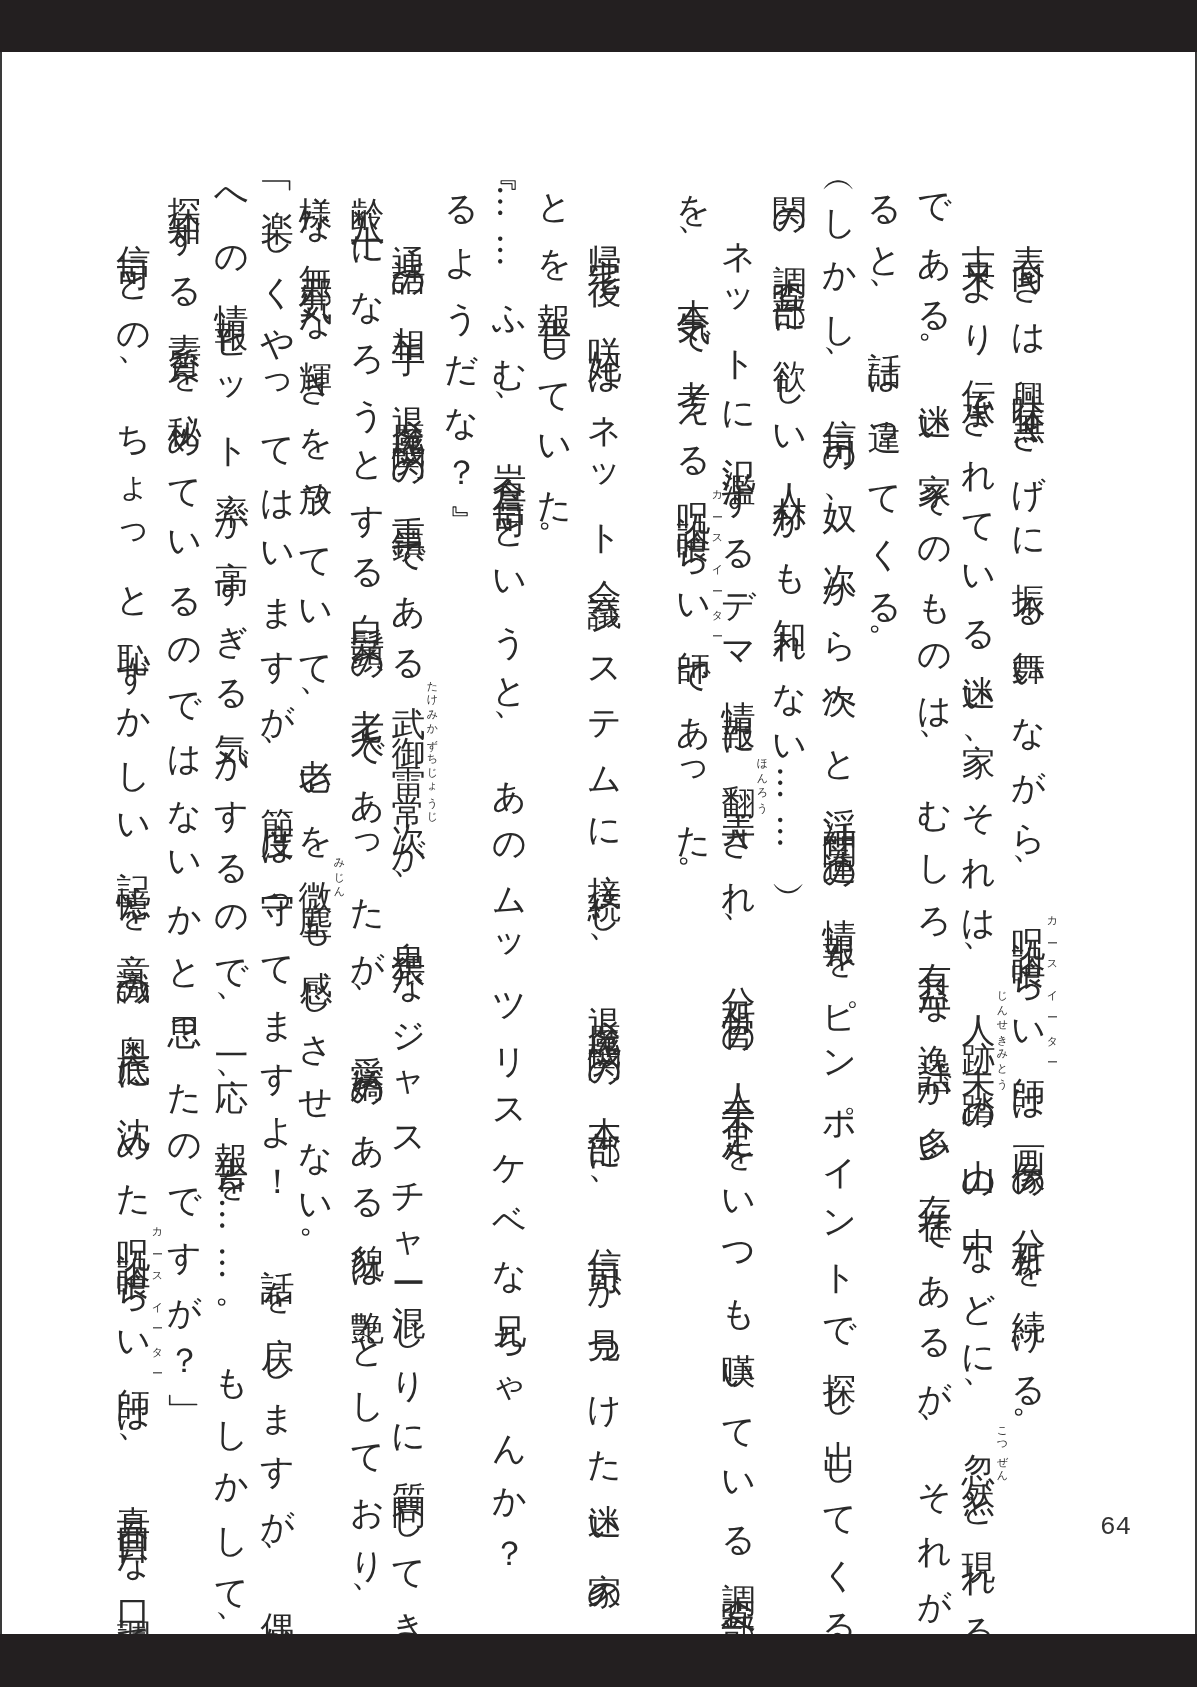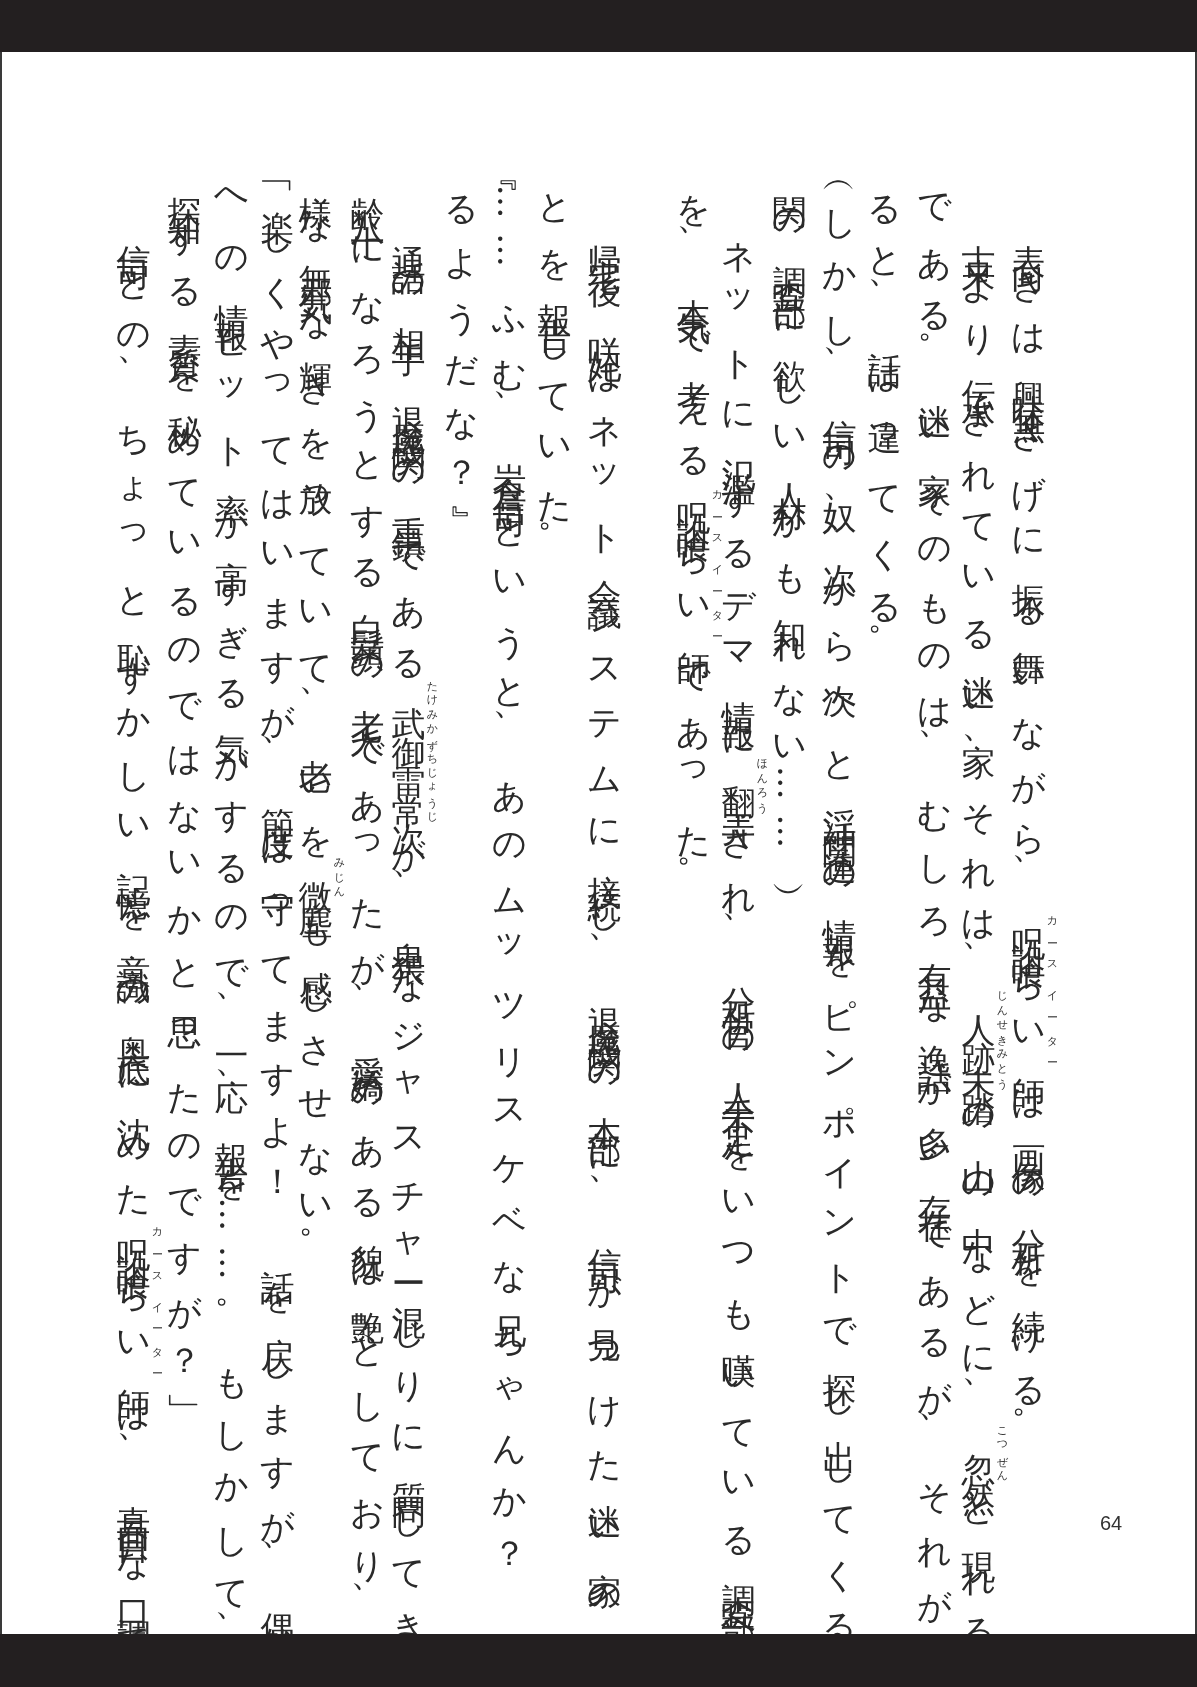--- a/index.html
+++ b/index.html
@@ -40,22 +40,22 @@
     margin-left: -23px;
   }
   .col ruby rt {
     font-size: 11px;
     letter-spacing: 2px;
     color: #333;
   }
   .page-number {
     position: absolute;
     left: 1100px; top: 1512px;
-    font-family: Liberation Sans, sans-serif;
-    font-size: 20px;
+    font-family: Liberation Mono, monospace;
+    font-size: 26px;
     color: #333;
   }
 </style>
 </head>
 <body>
 
 <div class="bar-top"></div>
 <div class="edge-left"></div>
 <div class="edge-right"></div>
 

